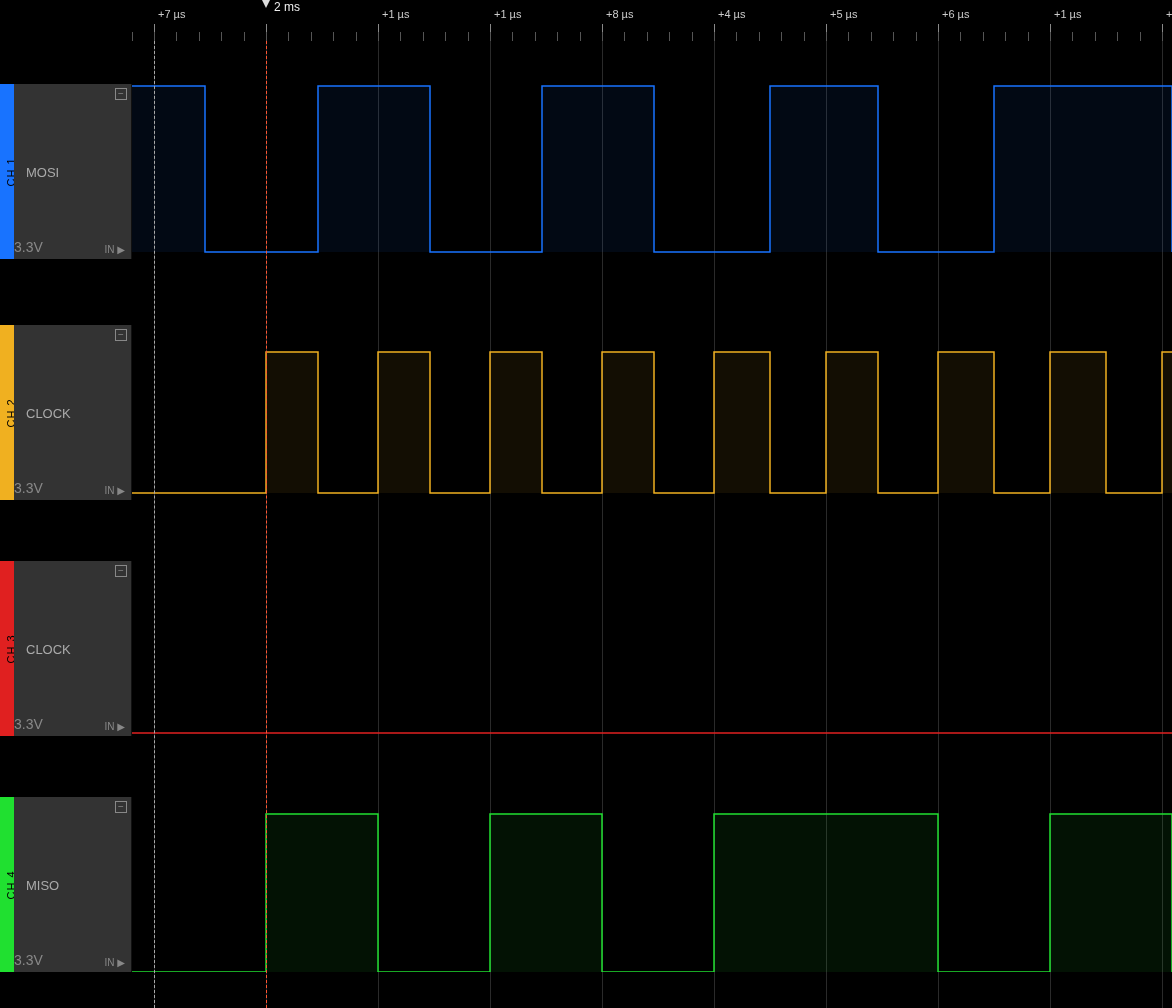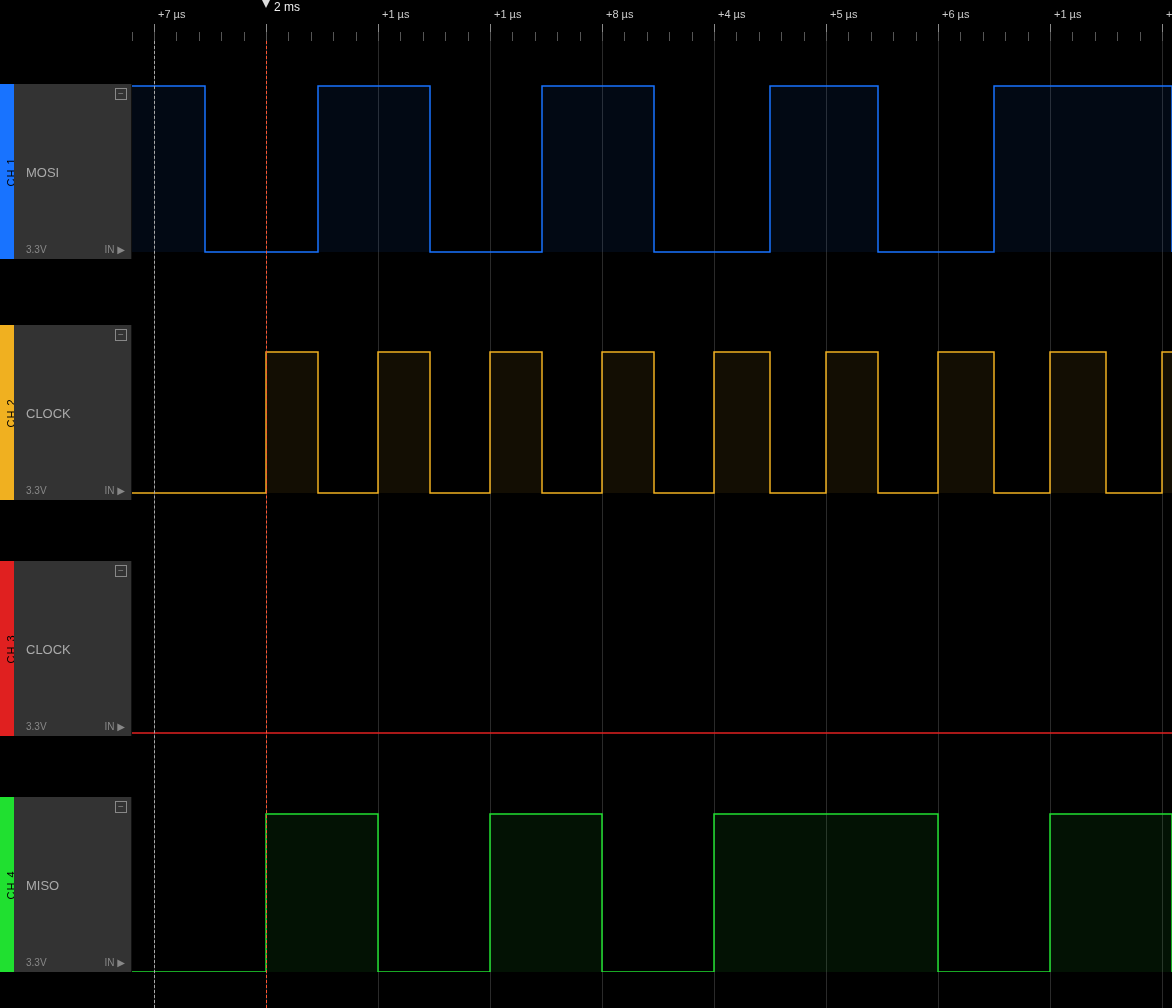--- a/index.html
+++ b/index.html
@@ -125,23 +125,23 @@
   .ch-head .name {
     position: absolute;
     left: 12px;
     top: 50%;
     transform: translateY(-50%);
     color: #aaa;
     font-size: 13px;
   }
   .ch-head .volt {
     position: absolute;
-    left: 12px;
+    left: 0;
     bottom: 4px;
-    font-size: 10px;
+    font-size: 14px;
     color: #888;
   }
   .ch-head .io {
     position: absolute;
     right: 6px;
     bottom: 4px;
     font-size: 10px;
     color: #888;
   }
   .ch-head .collapse {

